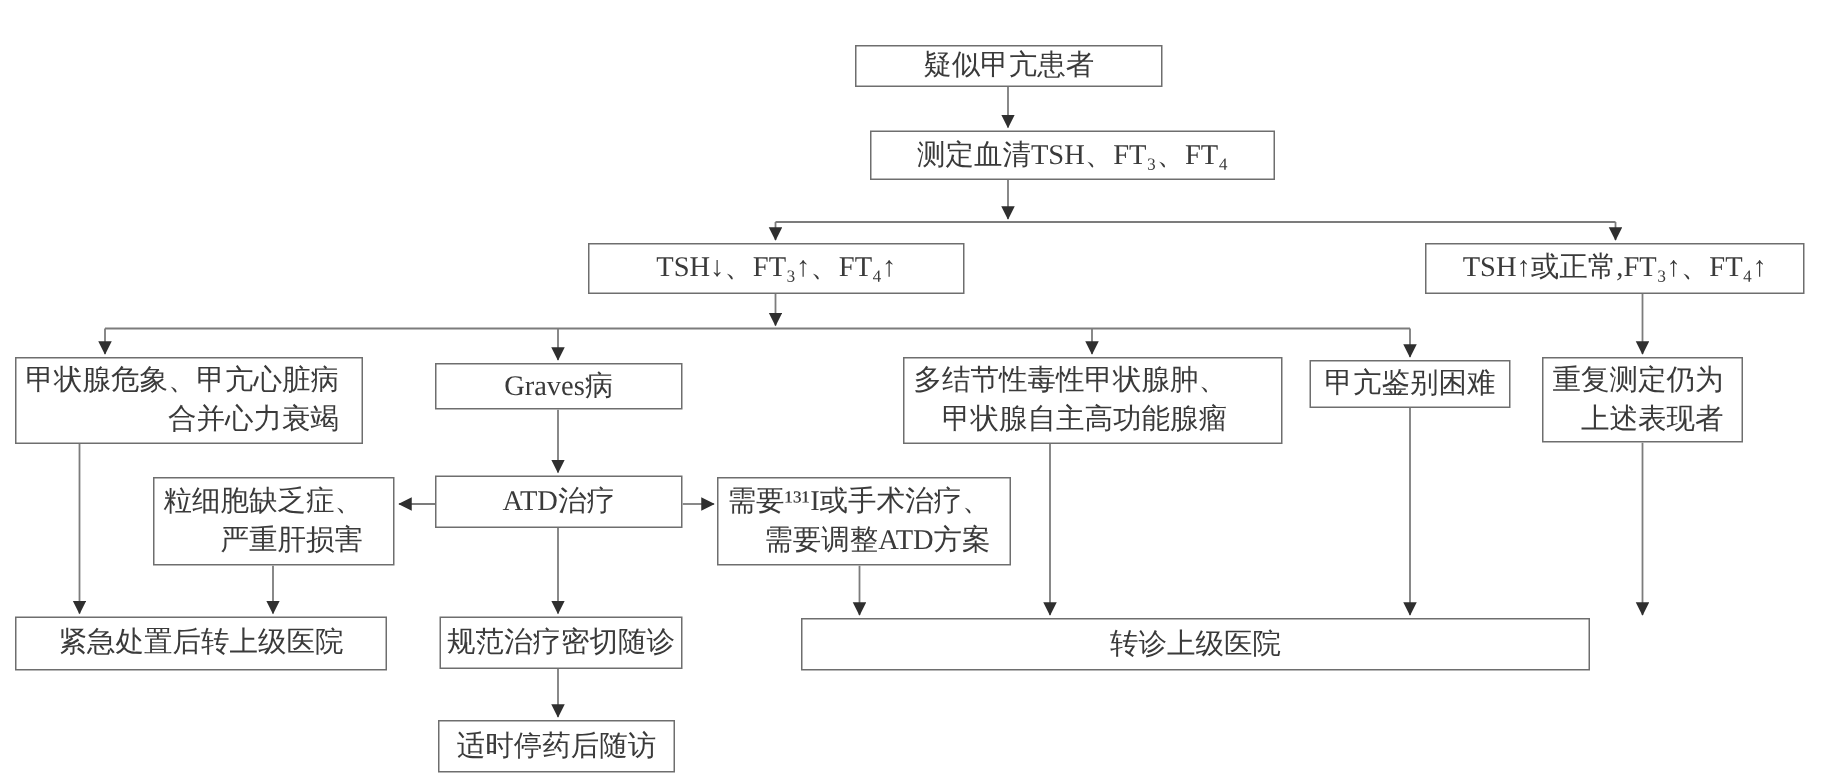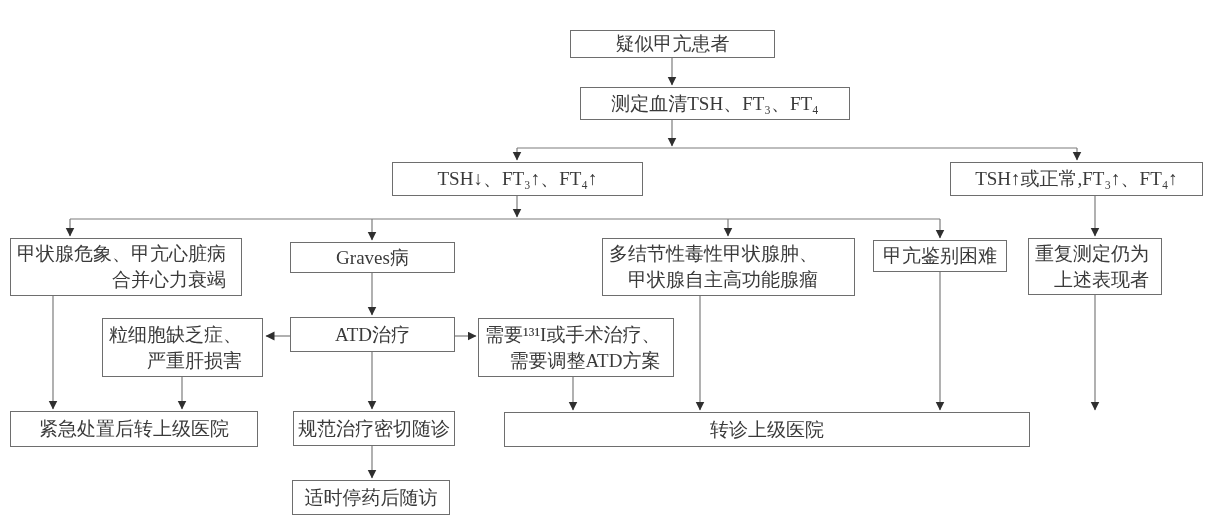--- a/index.html
+++ b/index.html
@@ -28,21 +28,21 @@
   #n-crisis    {left:10px; top:238px;width:232px;height:58px;}
   #n-graves    {left:290px;top:242px;width:165px;height:31px;}
   #n-nodular   {left:602px;top:238px;width:253px;height:58px;}
   #n-difficult {left:873px;top:240px;width:134px;height:32px;}
   #n-repeat    {left:1028px;top:238px;width:134px;height:57px;}
   #n-agran     {left:102px;top:318px;width:161px;height:59px;}
   #n-atd       {left:290px;top:317px;width:165px;height:35px;}
   #n-need131   {left:478px;top:318px;width:196px;height:59px;}
   #n-emergency {left:10px; top:411px;width:248px;height:36px;}
   #n-standard  {left:293px;top:411px;width:162px;height:35px;}
-  #n-refer     {left:504px;top:412px;width:526px;height:35px;}
+  #n-refer     {left:534px;top:412px;width:526px;height:35px;}
   #n-stop      {left:292px;top:480px;width:158px;height:35px;}
 </style>
 </head>
 <body>
 
 <div id="canvas">
 
   <svg id="connectors" viewBox="0 0 1216 521" xmlns="http://www.w3.org/2000/svg">
     <defs>
       <marker id="arw" markerUnits="userSpaceOnUse" markerWidth="10" markerHeight="10" refX="8.5" refY="4.5" orient="auto">

